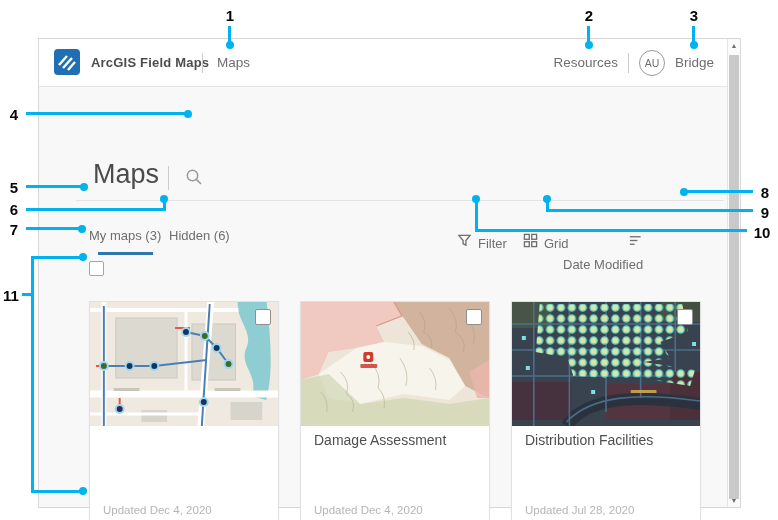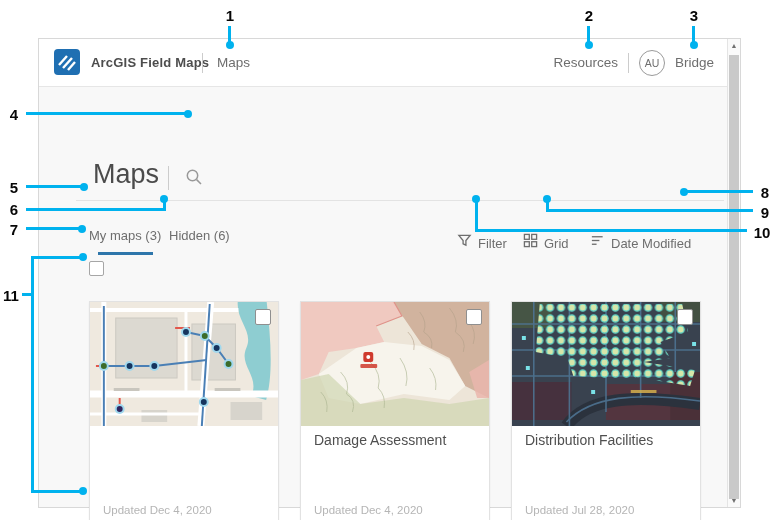--- a/index.html
+++ b/index.html
@@ -104,21 +104,21 @@
         <span>
           <svg width="15" height="15" viewBox="0 0 16 16" class="icon-gray">
             <rect x="1.5" y="1.5" width="5.2" height="5.2"></rect>
               <rect x="9.3" y="1.5" width="5.2" height="5.2"></rect>
             <rect x="1.5" y="9.3" width="5.2" height="5.2"></rect>
               <rect x="9.3" y="9.3" width="5.2" height="5.2"></rect>
           </svg>
         </span>
         <span>Grid</span>
       </div>
-      <div class="ctrl" style="left:551px;">
+      <div class="ctrl" style="left:524px;flex-direction:column;">
         <span>
           <svg width="15" height="15" viewBox="0 0 16 16" class="icon-gray">
             <path d="M2 4 H13.5"></path>
               <path d="M2 8 H10"></path>
               <path d="M2 12 H7"></path>
           </svg>
         </span>
         <span>Date Modified</span>
       </div>
 

